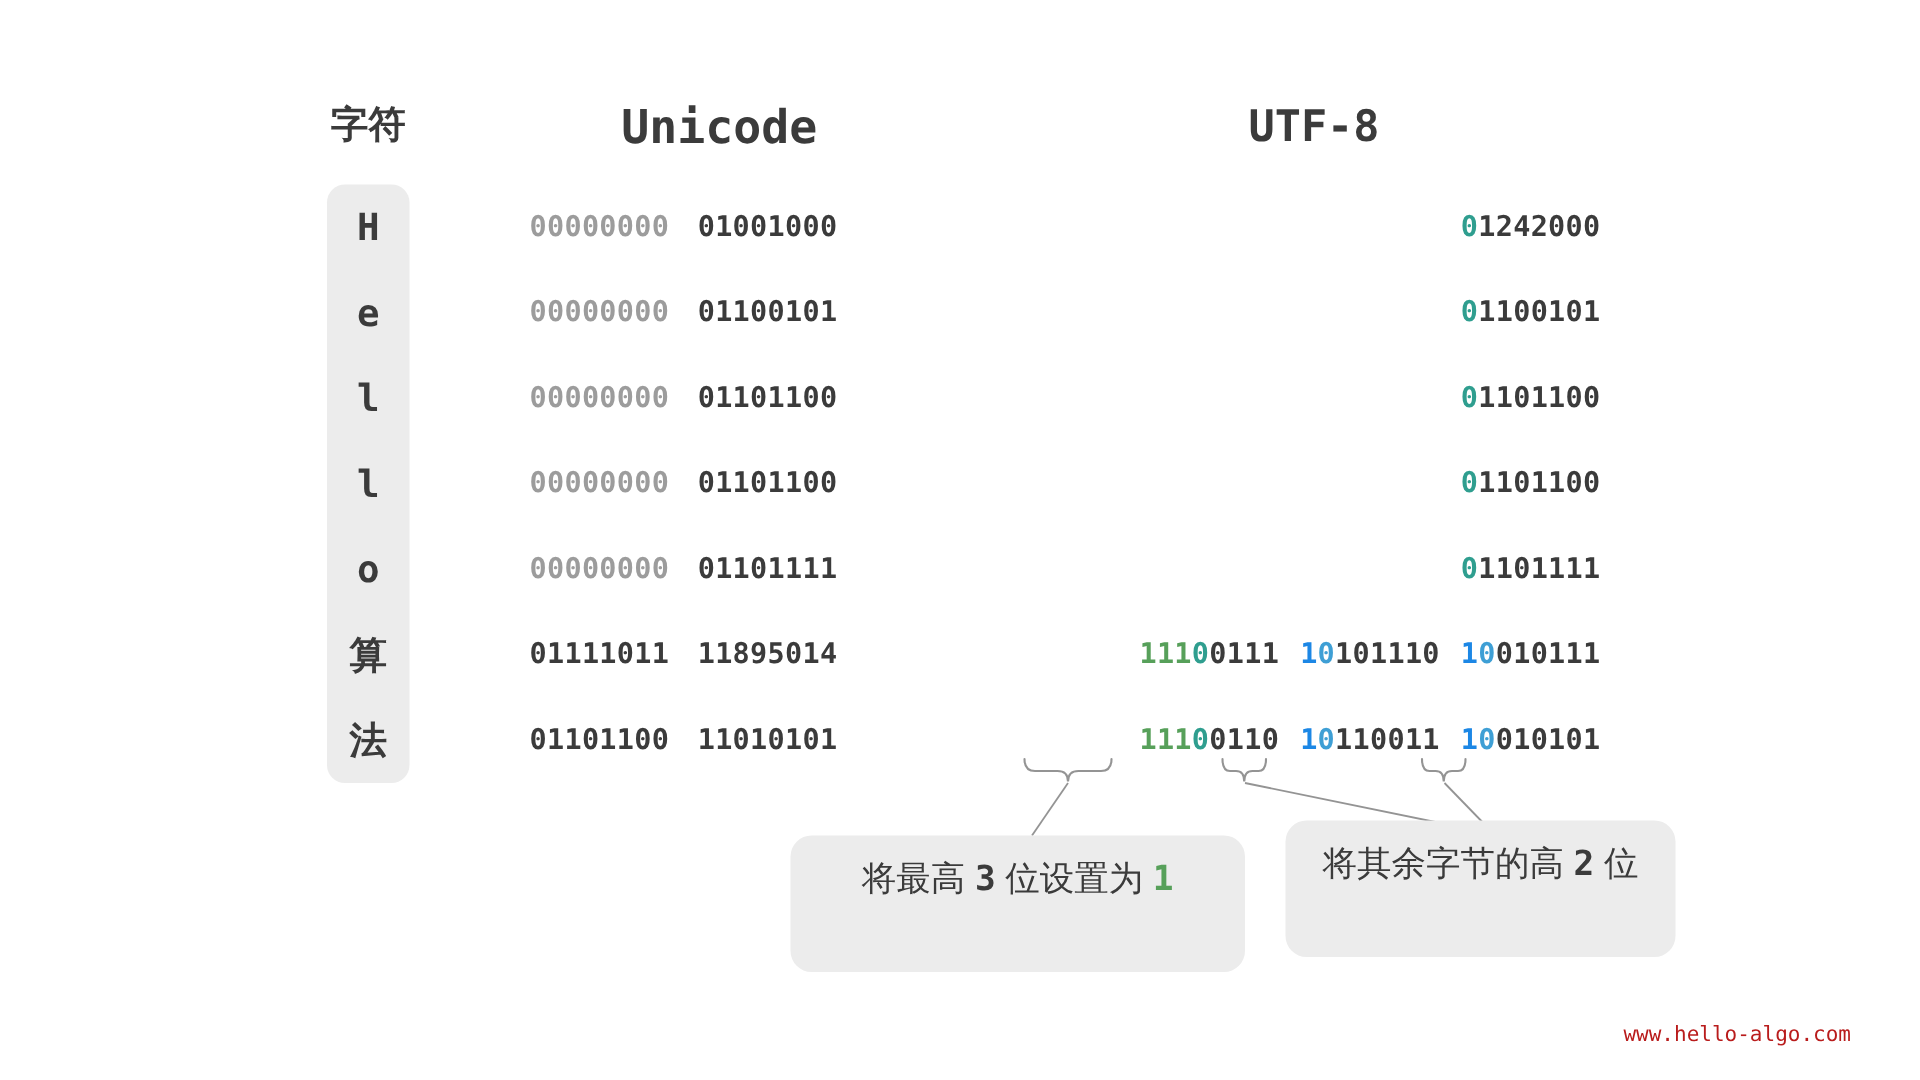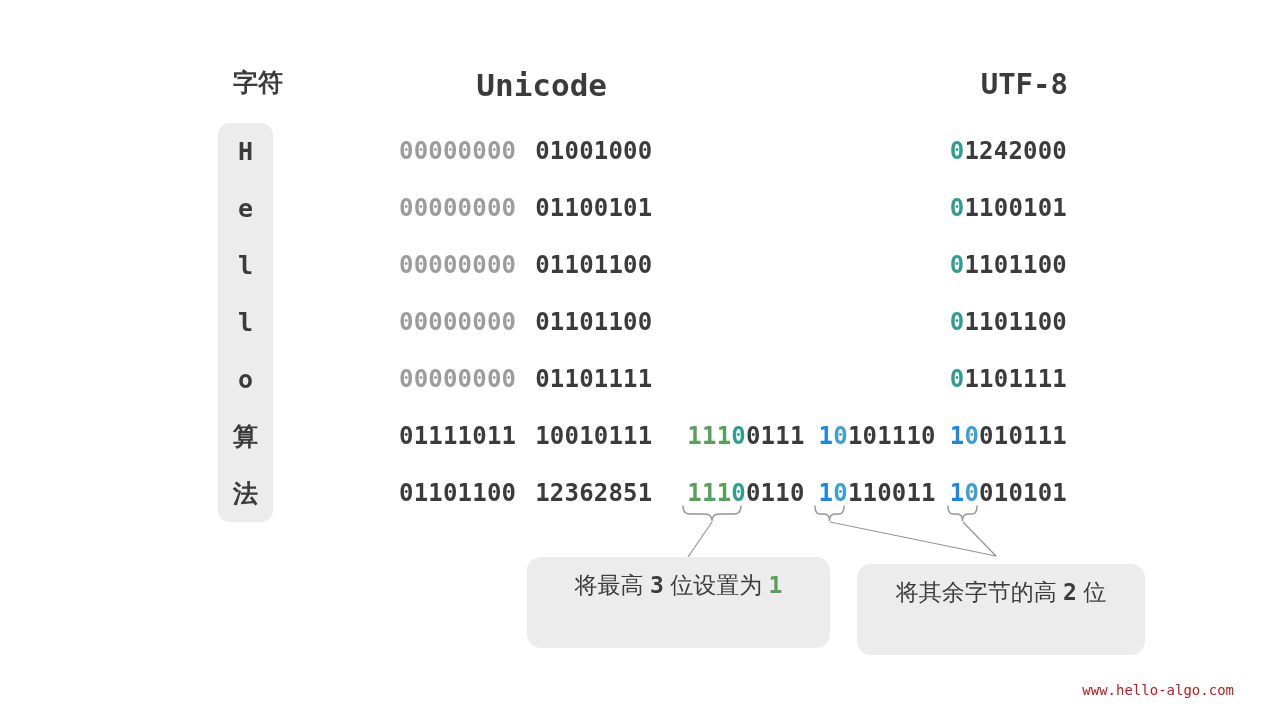--- a/index.html
+++ b/index.html
@@ -5,38 +5,38 @@
   html,body{margin:0;padding:0;}
   body{
     width:1280px;height:720px;position:relative;background:#ffffff;
     font-family:"Liberation Sans","DejaVu Sans",sans-serif;
     overflow:hidden;
   }
   .mono{font-family:"DejaVu Sans Mono","Liberation Mono",monospace;font-weight:bold;}
   .abs{position:absolute;}
 
   
-  .hdr{font-weight:bold;color:#3b3b3b;text-align:right;}
+  .hdr{font-weight:bold;color:#3b3b3b;text-align:center;}
   .hdr-char{left:208px;top:66px;width:75px;font-size:25px;}
   .hdr-unicode{left:352px;top:67px;width:255px;font-size:31px;}
   .hdr-utf8{left:684px;top:67px;width:384px;font-size:29px;}
 
   
   .char-pill{
     left:218px;top:123px;width:55px;height:399px;
     background:#ececec;border-radius:12px;
     display:flex;flex-direction:column;
   }
   .char-cell{
     height:57px;display:flex;align-items:center;justify-content:center;
     font-size:25px;font-weight:bold;color:#3b3b3b;
   }
 
   
-  .bin{font-size:24px;letter-spacing:0.2px;line-height:34px;white-space:pre;margin-left:46px;}
+  .bin{font-size:19px;letter-spacing:0.2px;line-height:34px;white-space:pre;}
   .u-row{left:353px;}
   .f-row{right:213px;text-align:right;}
   .grp{display:inline-block;}
   .grp + .grp{margin-left:19px;}
   .byte{display:inline-block;}
   .byte + .byte{margin-left:14px;}
 
   .c-dark{color:#3b3b3b;}
   .c-muted{color:#9c9c9c;}
   .c-teal{color:#2f9e8f;}
@@ -44,21 +44,21 @@
   .c-blue{color:#1c87e5;}
   .c-blue0{color:#3e9fd5;}
 
   
   .note{
     background:#ececec;border-radius:14px;color:#3b3b3b;
     font-size:23px;line-height:36px;text-align:center;
     padding-top:10px;box-sizing:border-box;
   }
   .note-1{left:527px;top:557px;width:303px;height:91px;}
-  .note-2{left:857px;top:564px;width:288px;height:91px;}
+  .note-2{left:857px;top:547px;width:260px;height:91px;}
   .note .num{font-family:"DejaVu Sans Mono","Liberation Mono",monospace;font-weight:bold;}
 
   
   .overlay{left:0;top:0;width:1280px;height:720px;pointer-events:none;}
 
   
   .watermark{
     right:46px;bottom:22px;font-size:14px;color:#b91c1c;
     font-family:"DejaVu Sans Mono","Liberation Mono",monospace;
   }
@@ -78,22 +78,22 @@
   <div class="char-cell mono">o</div>
   <div class="char-cell">算</div>
   <div class="char-cell">法</div>
 </div>
 
 <div class="abs bin mono u-row" style="top:134px"><span class="grp c-muted">00000000</span><span class="grp c-dark">01001000</span></div>
 <div class="abs bin mono u-row" style="top:191px"><span class="grp c-muted">00000000</span><span class="grp c-dark">01100101</span></div>
 <div class="abs bin mono u-row" style="top:248px"><span class="grp c-muted">00000000</span><span class="grp c-dark">01101100</span></div>
 <div class="abs bin mono u-row" style="top:305px"><span class="grp c-muted">00000000</span><span class="grp c-dark">01101100</span></div>
 <div class="abs bin mono u-row" style="top:362px"><span class="grp c-muted">00000000</span><span class="grp c-dark">01101111</span></div>
-<div class="abs bin mono u-row" style="top:419px"><span class="grp c-dark">01111011</span><span class="grp c-dark">10010111</span></div>
-<div class="abs bin mono u-row" style="top:476px"><span class="grp c-dark">01101100</span><span class="grp c-dark">12362851</span></div>
+<div class="abs bin mono u-row" style="top:419px"><span class="grp c-dark">01111011</span><span class="grp c-dark">11895014</span></div>
+<div class="abs bin mono u-row" style="top:476px"><span class="grp c-dark">01101100</span><span class="grp c-dark">11010101</span></div>
 
 <div class="abs bin mono f-row" style="top:134px"><span class="c-teal">0</span><span class="c-dark">1242000</span></div>
 <div class="abs bin mono f-row" style="top:191px"><span class="c-teal">0</span><span class="c-dark">1100101</span></div>
 <div class="abs bin mono f-row" style="top:248px"><span class="c-teal">0</span><span class="c-dark">1101100</span></div>
 <div class="abs bin mono f-row" style="top:305px"><span class="c-teal">0</span><span class="c-dark">1101100</span></div>
 <div class="abs bin mono f-row" style="top:362px"><span class="c-teal">0</span><span class="c-dark">1101111</span></div>
 
 <div class="abs bin mono f-row" style="top:419px"><span class="byte"><span class="c-green">111</span><span class="c-teal">0</span><span class="c-dark">0111</span></span><span class="byte"><span class="c-blue">1</span><span class="c-blue0">0</span><span class="c-dark">101110</span></span><span class="byte"><span class="c-blue">1</span><span class="c-blue0">0</span><span class="c-dark">010111</span></span></div>
 
 <div class="abs bin mono f-row" style="top:476px"><span class="byte"><span class="c-green">111</span><span class="c-teal">0</span><span class="c-dark">0110</span></span><span class="byte"><span class="c-blue">1</span><span class="c-blue0">0</span><span class="c-dark">110011</span></span><span class="byte"><span class="c-blue">1</span><span class="c-blue0">0</span><span class="c-dark">010101</span></span></div>

